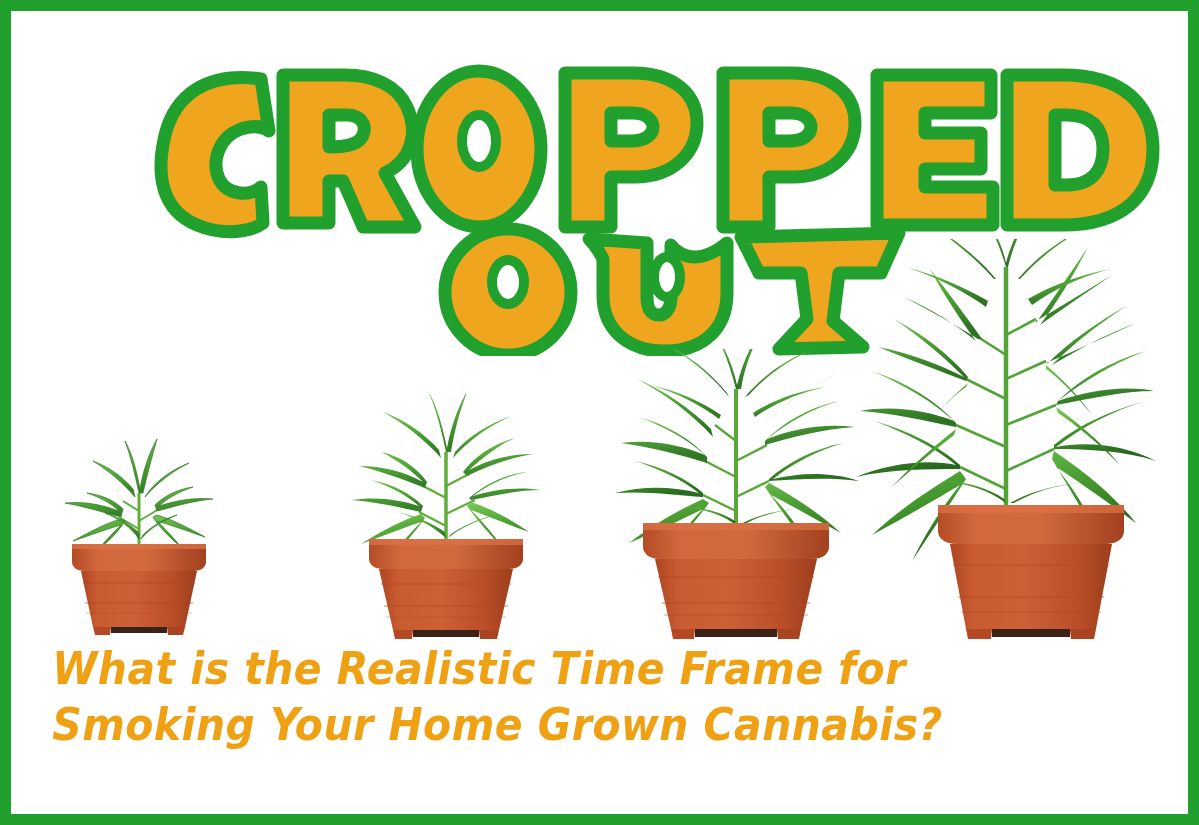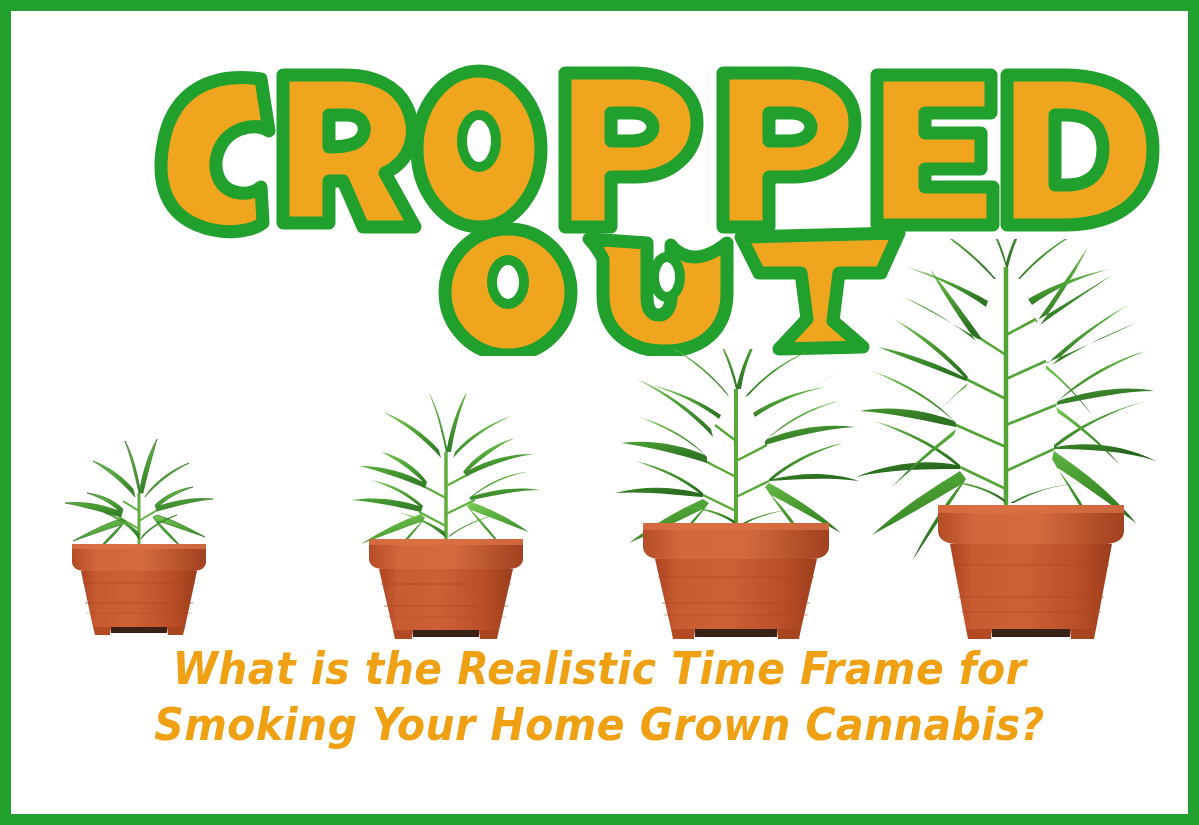--- a/index.html
+++ b/index.html
@@ -45,21 +45,21 @@
     bottom:0;
   }
   .plant svg{display:block;}
 
   
   .caption{
     position:absolute;
     left:0;
     top:636px;
     width:1177px;
-    text-align:center;
+    text-align:left;
     color:#F0A013;
     font-family:"DejaVu Sans",sans-serif;
     font-weight:bold;
     font-style:italic;
     letter-spacing:0.5px;
     line-height:1.0;
     user-select:none;
   }
   .caption .line{
     display:block;

